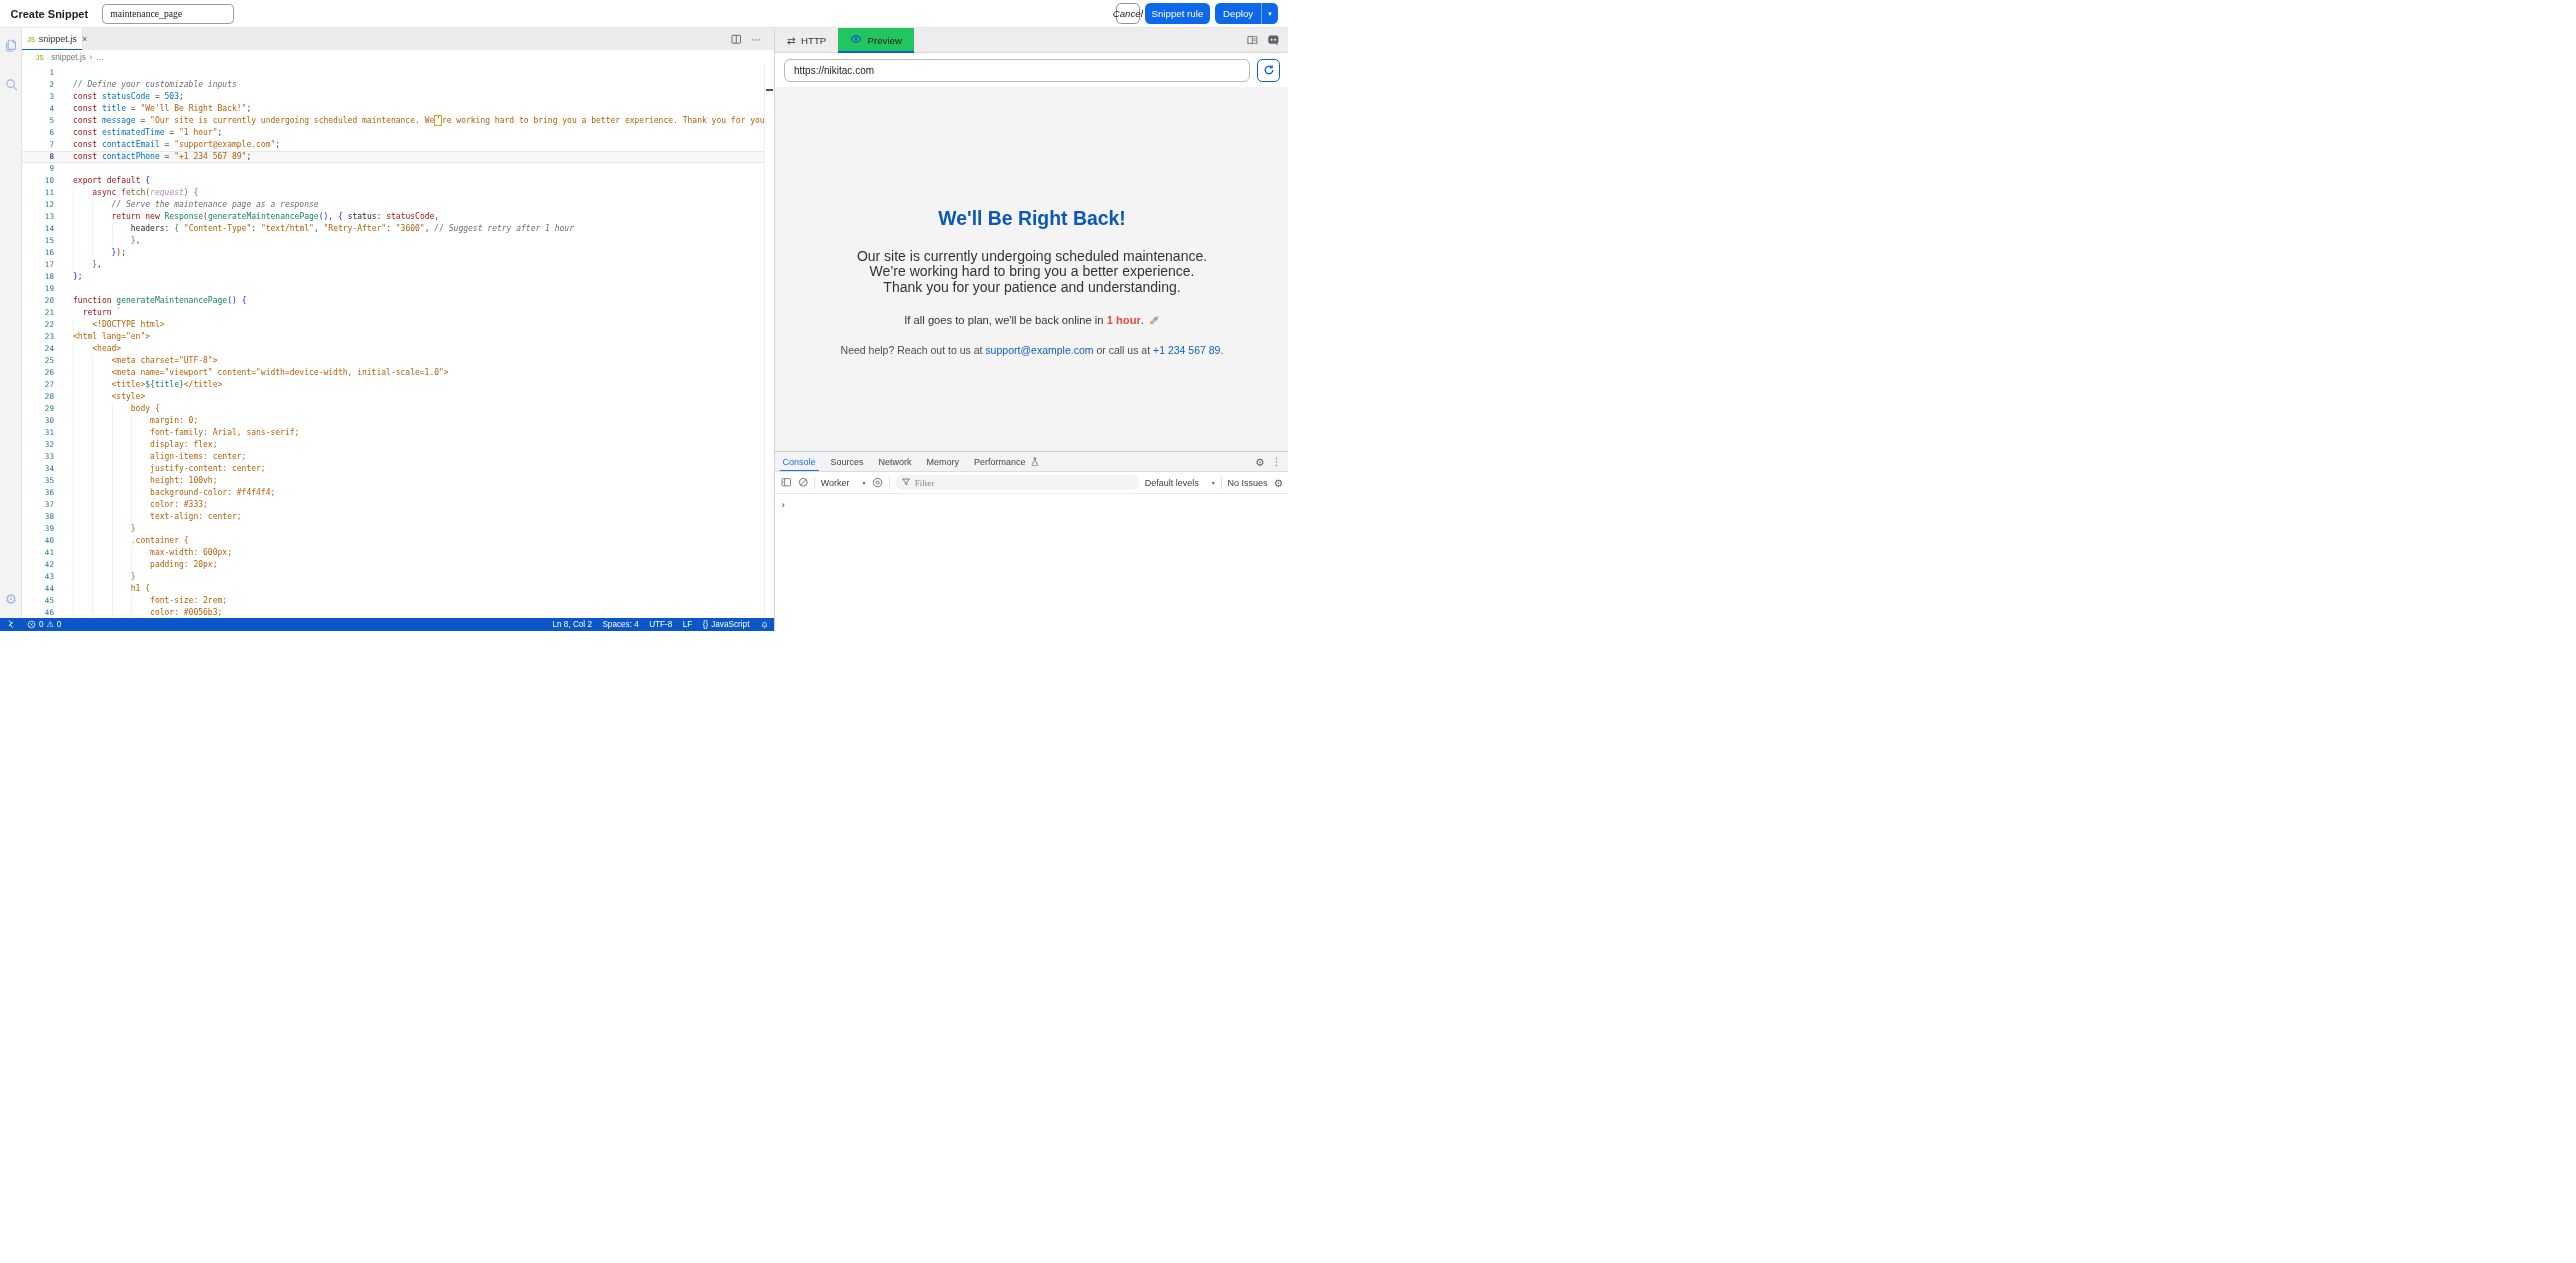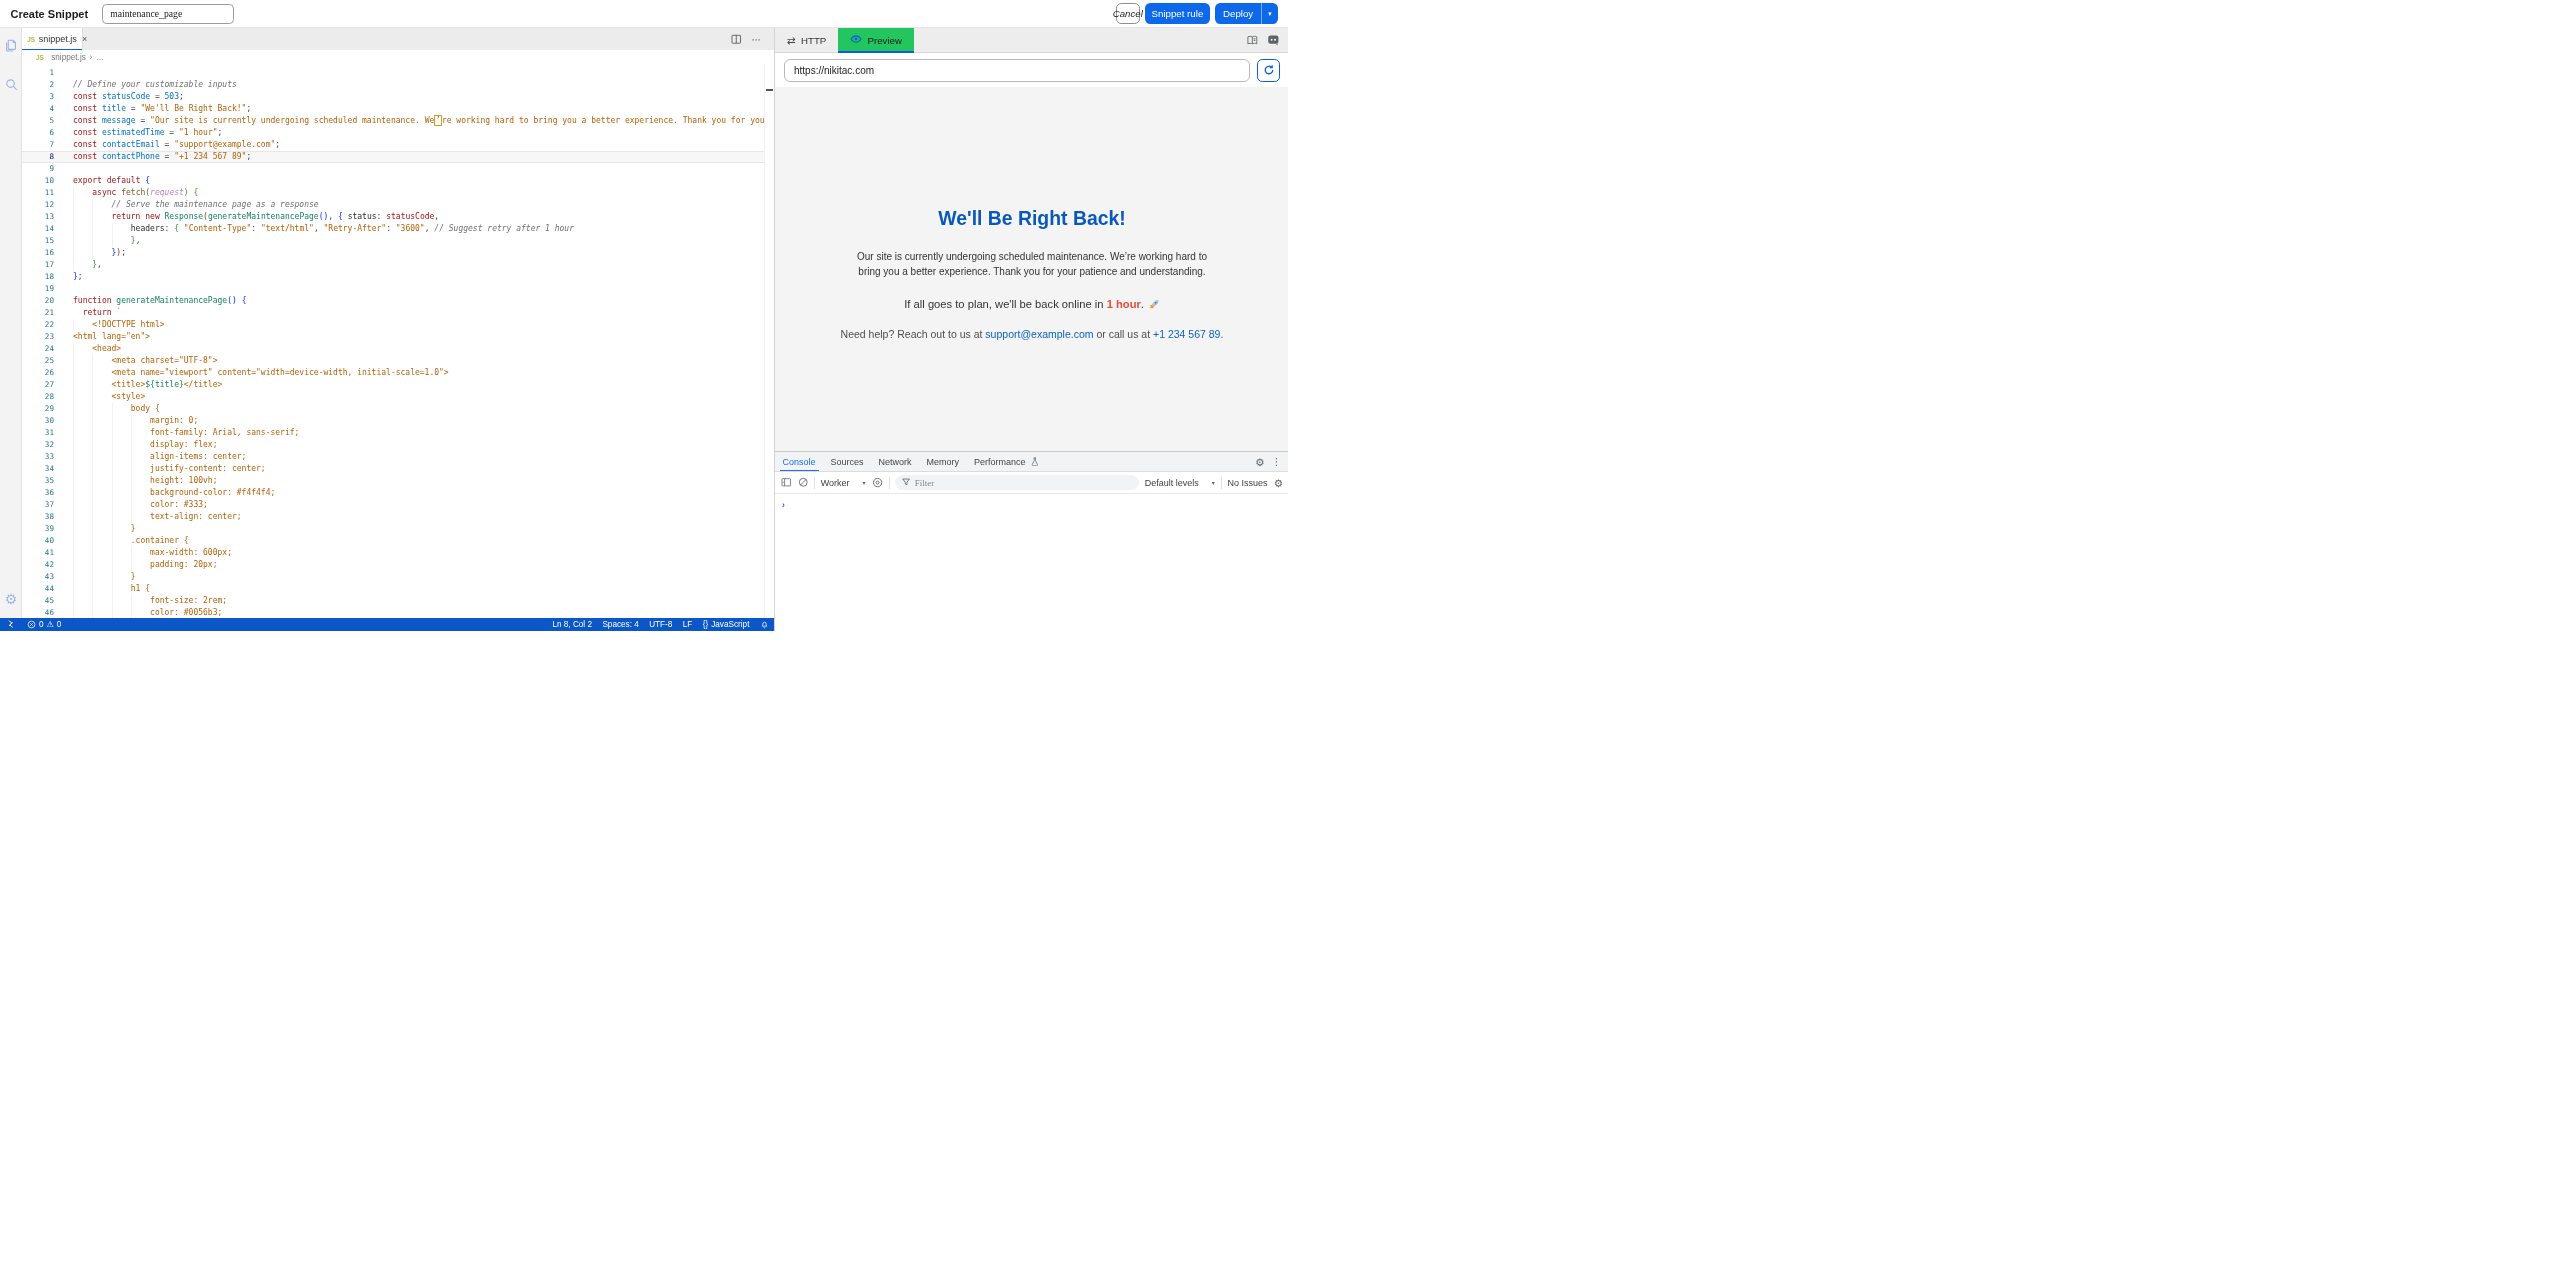--- a/index.html
+++ b/index.html
@@ -92,21 +92,21 @@
     display:flex; align-items:center; padding:0 9px; gap:6.7px; }
   .urlinput { flex:1; height:23px; border:0.7px solid #b9b9b9; border-radius:6px; padding:0 9px;
     font-size:10px; color:#222; outline:none; font-family:inherit; background:#fff; }
   .refresh { width:23px; height:23px; border:1.1px solid #0b5ed7; border-radius:5.2px; background:#fff;
     display:flex; align-items:center; justify-content:center; cursor:pointer; }
 
   
   .pvpage { position:absolute; top:59px; left:0; width:514px; height:364px; background:#f4f4f4;
     display:flex; flex-direction:column; align-items:center; text-align:center; }
   .pv-h1 { margin-top:120px; font-size:19.4px; font-weight:bold; color:#0a58ba; }
-  .pv-msg { margin-top:18.7px; width:357px; font-size:10px; line-height:15.7px; color:#333; }
+  .pv-msg { margin-top:18.7px; width:357px; font-size:14px; line-height:15.7px; color:#333; }
   .pv-eta { margin-top:18px; font-size:11.2px; color:#333; }
   .pv-eta .red { color:#e74c3c; font-weight:bold; }
   .pv-help { margin-top:16.4px; font-size:10.5px; color:#4d4d4d; }
   .pv-help a { color:#0b62c4; text-decoration:none; cursor:pointer; }
   .rocket { display:inline-block; vertical-align:-1.5px; margin-left:2.2px; }
 
   
   .dt { position:absolute; top:423px; left:0; width:514px; height:180px; background:#fff; border-top:0.7px solid #c9c9c9; }
   .dt-tabs { height:20px; background:#f1f3f4; display:flex; align-items:stretch; border-bottom:0.7px solid #dadce0; }
   .dt-tab { display:flex; align-items:center; padding:0 7.5px; font-size:9px; color:#454545; cursor:pointer; }

